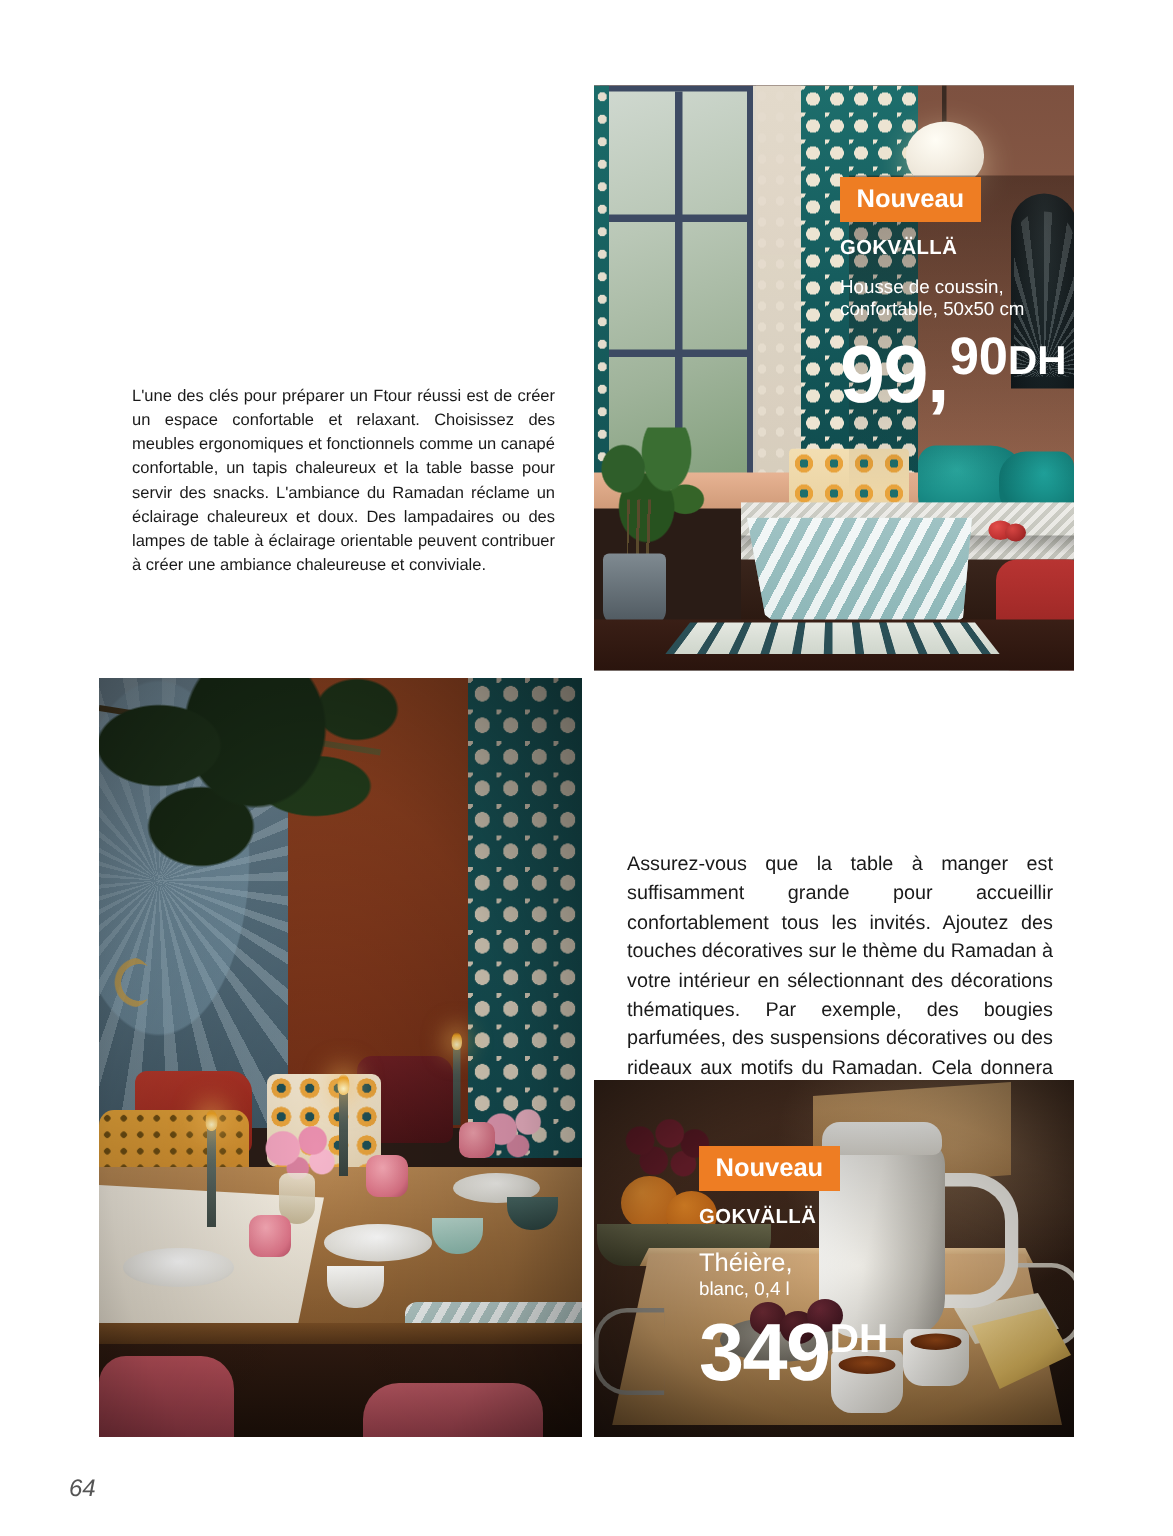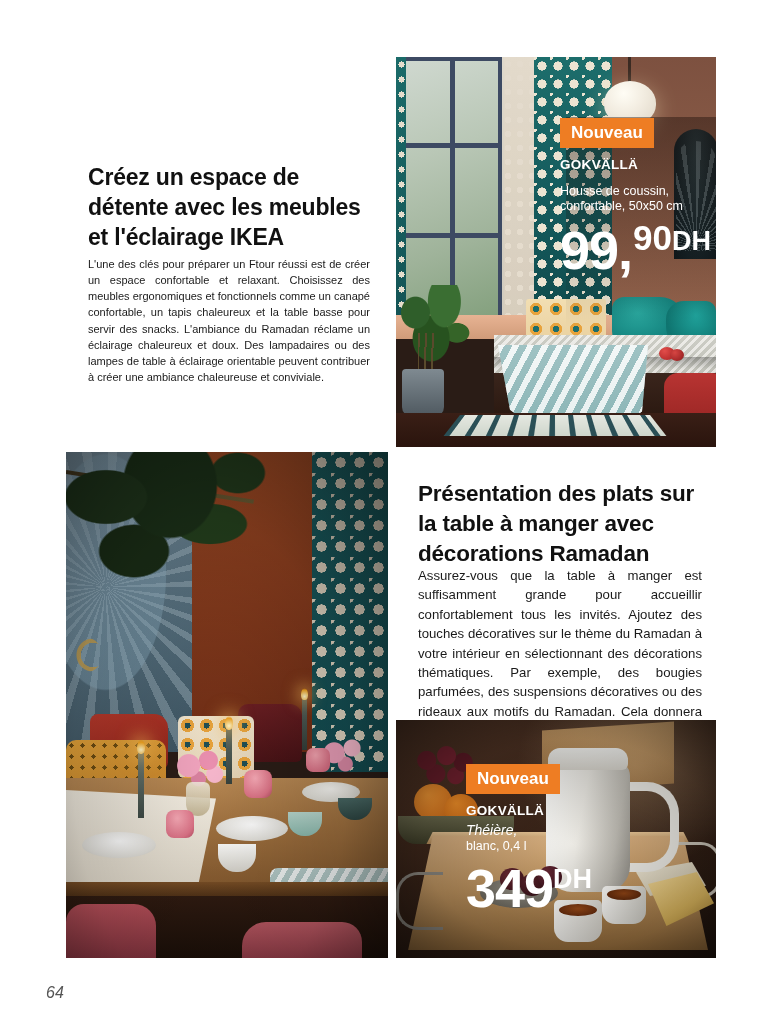--- a/index.html
+++ b/index.html
@@ -576,21 +576,20 @@
   <div class="product" id="product-1" style="left:560px; top:118px; width:150px;">
     <div class="badge" style="font-size:17px; padding:6px 11px 7px;">Nouveau</div>
     <div class="prod-name" style="font-size:13.5px; margin-top:9px;">GOKVÄLLÄ</div>
     <div class="prod-desc" style="font-size:12.5px; margin-top:12px;">Housse de coussin,</div>
     <div class="prod-desc" style="font-size:12.5px;">confortable, 50x50 cm</div>
     <div class="price" style="font-size:54px; margin-top:6px;">
       <span class="int">99</span><span class="comma" style="font-size:54px;">,</span><span class="sup" style="font-size:35px;">90</span><span class="sup" style="font-size:27px;">DH</span>
     </div>
   </div>
 
-  <div class="headline" id="headline-1" style="left:88px; top:163px; width:280px; font-size:23px; line-height:1.30;">Créez un espace de détente avec les meubles et l'éclairage IKEA</div>
 
   <div class="bodytext" id="body-1" style="left:88px; top:256px; width:282px; font-size:11px; line-height:1.47;">
     <p>L'une des clés pour préparer un Ftour réussi est de créer un espace confortable et relaxant. Choisissez des meubles ergonomiques et fonctionnels comme un canapé confortable, un tapis chaleureux et la table basse pour servir des snacks. L'ambiance du Ramadan réclame un éclairage chaleureux et doux. Des lampadaires ou des lampes de table à éclairage orientable peuvent contribuer à créer une ambiance chaleureuse et conviviale.</p>
   </div>
 
   <div class="photo" id="photo-table">
     <div class="layer tb-wall-left"></div>
     <div class="layer tb-moon"></div>
     <div class="layer tb-wall-mid"></div>
     <div class="layer tb-wall-right"></div>
@@ -621,21 +620,20 @@
     <div class="layer tb-flame1"></div>
     <div class="layer tb-glass-pink1"></div>
     <div class="layer tb-plate1"></div>
     <div class="layer tb-table-edge"></div>
     <div class="layer tb-floor"></div>
     <div class="layer tb-chair-left"></div>
     <div class="layer tb-chair-right"></div>
     <div class="layer tb-vignette"></div>
   </div>
 
-  <div class="headline" id="headline-2" style="left:418px; top:479px; width:286px; font-size:22.5px; line-height:1.33;">Présentation des plats sur la table à manger avec décorations Ramadan</div>
 
   <div class="bodytext" id="body-2" style="left:418px; top:566px; width:284px; font-size:13.2px; line-height:1.47;">
     <p>Assurez-vous que la table à manger est suffisamment grande pour accueillir confortablement tous les invités. Ajoutez des touches décoratives sur le thème du Ramadan à votre intérieur en sélectionnant des décorations thématiques. Par exemple, des bougies parfumées, des suspensions décoratives ou des rideaux aux motifs du Ramadan. Cela donnera une touche spéciale à votre espace.</p>
   </div>
 
   <div class="photo" id="photo-tea">
     <div class="layer tea-bg"></div>
     <div class="layer tea-backbox"></div>
     <div class="layer tea-light"></div>
     <div class="layer tea-fruitbowl">
@@ -660,21 +658,21 @@
     <div class="layer tea-cup2"></div>
     <div class="layer tea-cup2-liq"></div>
     <div class="layer tea-cup1"></div>
     <div class="layer tea-cup1-liq"></div>
     <div class="layer tea-vignette"></div>
   </div>
 
   <div class="product" id="product-2" style="left:466px; top:764px; width:150px;">
     <div class="badge" style="font-size:17px; padding:6px 11px 7px;">Nouveau</div>
     <div class="prod-name" style="font-size:13.5px; margin-top:9px;">GOKVÄLLÄ</div>
-    <div class="prod-desc" style="font-size:14px; margin-top:4px;font-style:italic;">Théière,</div>
+    <div class="prod-desc" style="font-size:17px; margin-top:14px;">Théière,</div>
     <div class="prod-desc" style="font-size:12.5px;">blanc, 0,4 l</div>
     <div class="price" style="font-size:54px; margin-top:8px;">
       <span class="int">349</span><span class="sup" style="font-size:27px;">DH</span>
     </div>
   </div>
 
   <div class="pagenum" style="left:46px; top:984px; font-size:16px;">64</div>
 
 </div>
 

